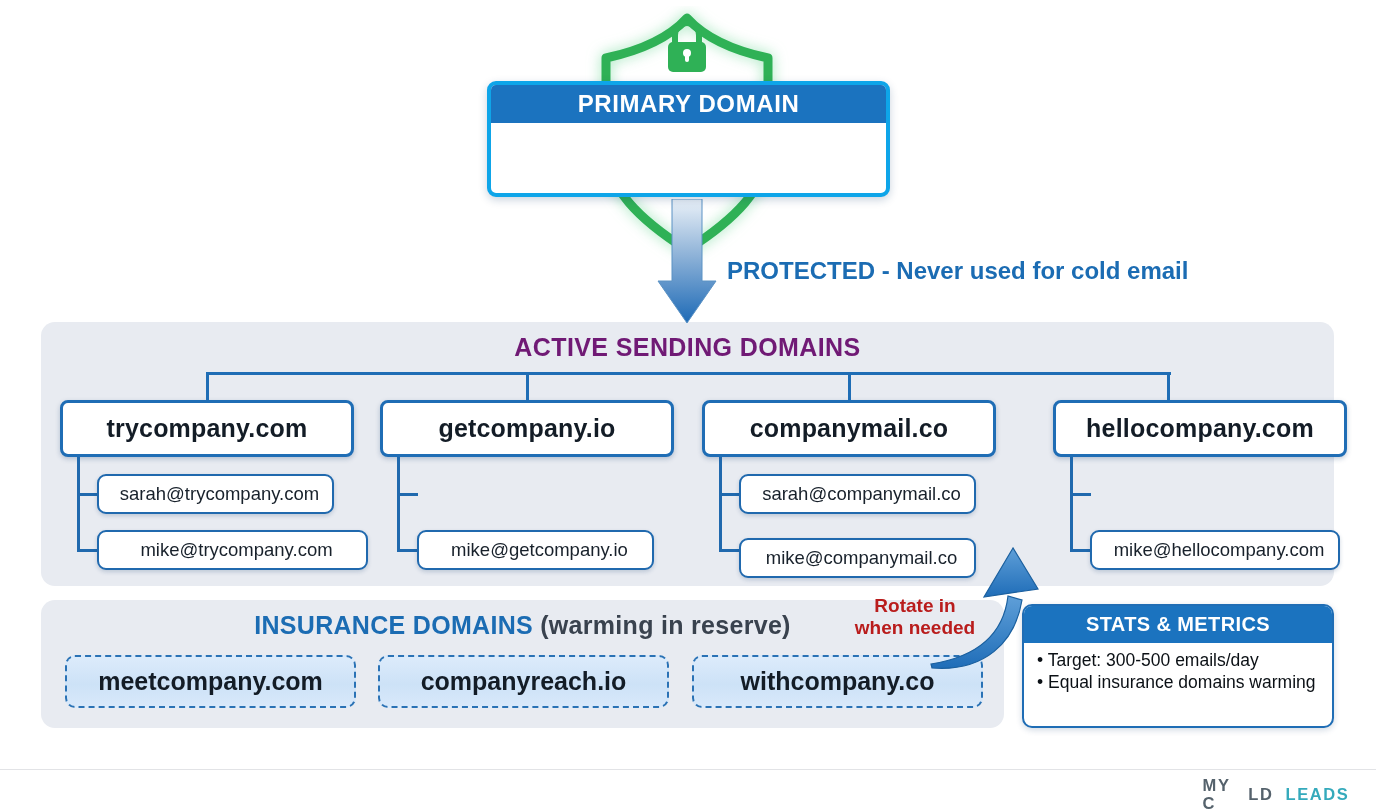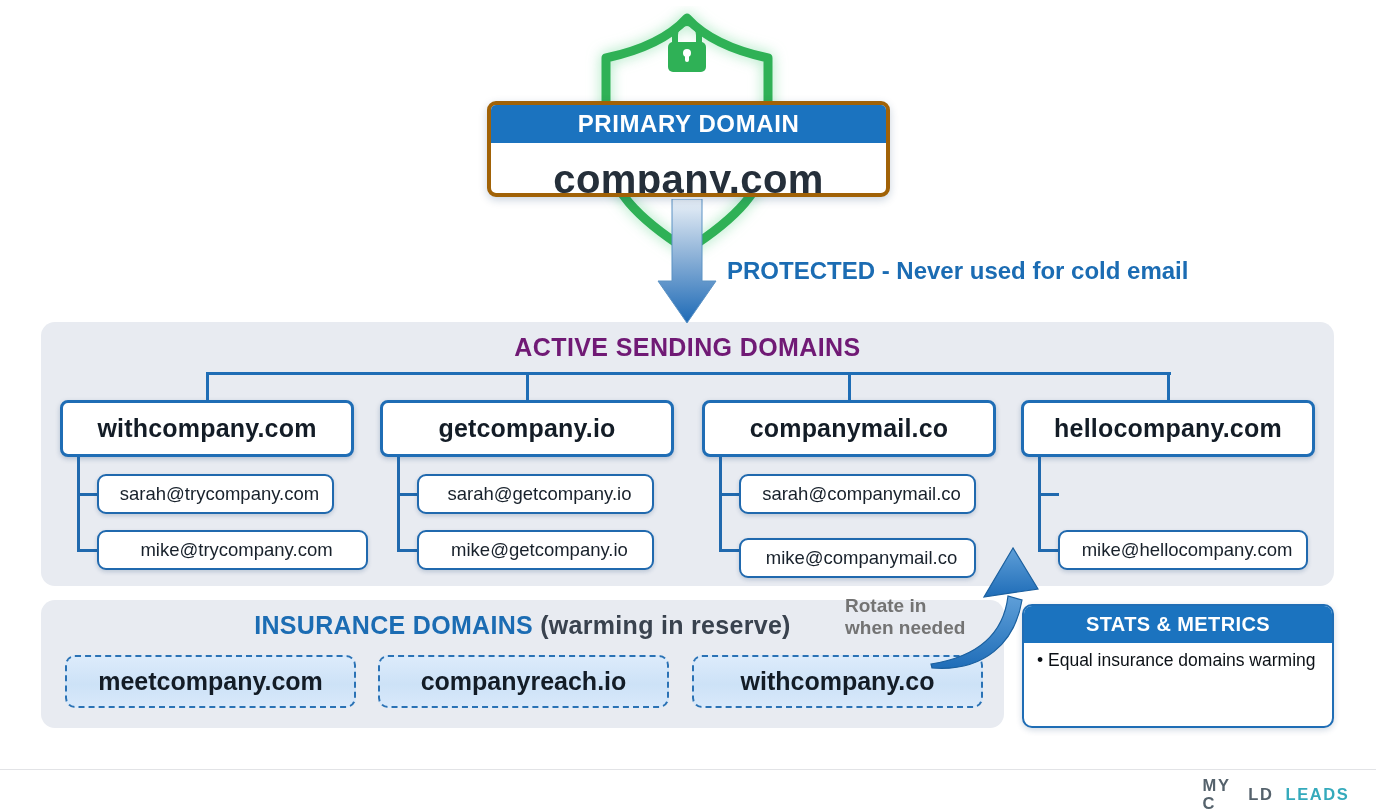--- a/index.html
+++ b/index.html
@@ -4,23 +4,23 @@
 <style>
   html,body{margin:0;padding:0;background:#fff;}
   .canvas{
     position:relative;width:1376px;height:812px;overflow:hidden;background:#ffffff;
     font-family:"Liberation Sans",sans-serif;
   }
 
   
   #shield-svg{position:absolute;left:572px;top:6px;z-index:1;}
   .primary-box{
-    position:absolute;left:487px;top:81px;width:403px;height:96px;z-index:3;
-    background:#fff;border:4px solid #a16207;border-radius:9px;
-    box-shadow:0 3px 9px rgba(20,60,110,.22);box-sizing:border-box;overflow:hidden;margin-top:20px;
+    position:absolute;left:487px;top:81px;width:403px;height:116px;z-index:3;
+    background:#fff;border:4px solid #0ea5e9;border-radius:9px;
+    box-shadow:0 3px 9px rgba(20,60,110,.22);box-sizing:border-box;overflow:hidden;
   }
   .primary-header{
     height:38px;background:#1b73bf;color:#fff;font-size:24px;font-weight:bold;
     letter-spacing:.6px;display:flex;align-items:center;justify-content:center;
   }
   .primary-body{
     height:72px;display:flex;align-items:center;justify-content:center;
     font-size:40px;font-weight:bold;color:#252f3a;letter-spacing:.4px;
   }
   #down-arrow-svg{position:absolute;left:650px;top:199px;z-index:2;}
@@ -71,22 +71,22 @@
   .ins-box{
     position:absolute;top:55px;width:291px;height:53px;box-sizing:border-box;
     background:linear-gradient(180deg,#dcebfb 0%,#cde2f7 55%,#d8e8fa 100%);
     border:2.5px dashed #2a72b5;border-radius:10px;
     display:flex;align-items:center;justify-content:center;
     font-size:25px;font-weight:bold;color:#131c26;
   }
 
   
   .rotate-note{
-    position:absolute;left:845px;top:595px;width:140px;text-align:left;
-    font-size:19px;font-weight:bold;color:#737373;line-height:22px;z-index:4;
+    position:absolute;left:845px;top:595px;width:140px;text-align:center;
+    font-size:19px;font-weight:bold;color:#b91c1c;line-height:22px;z-index:4;
   }
   #rotate-arrow-svg{position:absolute;left:900px;top:528px;z-index:4;}
 
   
   .stats-box{
     position:absolute;left:1022px;top:604px;width:312px;height:124px;box-sizing:border-box;
     background:#fff;border:2.5px solid #1f6db5;border-radius:10px;overflow:hidden;
     box-shadow:0 2px 6px rgba(20,60,110,.2);z-index:2;
   }
   .stats-header{
@@ -122,65 +122,63 @@
     <g>
       <path d="M103 36 v-7 a12 12 0 0 1 24 0 v7" fill="none" stroke="#2fb156" stroke-width="6" stroke-linecap="round"></path>
       <rect x="96" y="36" width="38" height="30" rx="5" fill="#2fb156"></rect>
       <circle cx="115" cy="47" r="4" fill="#ffffff"></circle>
       <rect x="113" y="47" width="4" height="9" rx="2" fill="#ffffff"></rect>
     </g>
   </svg>
 
   <div class="primary-box">
     <div class="primary-header">PRIMARY DOMAIN</div>
-    <div class="primary-body">company.com</div>
   </div>
 
   <svg id="down-arrow-svg" width="74" height="126" viewBox="0 0 74 126">
     <defs>
       <linearGradient id="agrad" x1="0" y1="0" x2="0" y2="1">
         <stop offset="0" stop-color="#eaf1f8"></stop>
         <stop offset="0.45" stop-color="#8fb3d8"></stop>
         <stop offset="1" stop-color="#1d6ab6"></stop>
       </linearGradient>
     </defs>
     <polygon points="22,0 52,0 52,82 66,82 37,124 8,82 22,82" fill="url(#agrad)" stroke="#5b92c4" stroke-width="1"></polygon>
   </svg>
 
   <div class="protected-note">PROTECTED - Never used for cold email</div>
 
   <section class="active-section">
     <div class="section-title">ACTIVE SENDING DOMAINS</div>
     <div class="tree-h"></div>
     <div id="domain-columns">
         <div class="domain-col" style="left: 19px;">
-          <div class="domain-box">withcompany.com</div>
+          <div class="domain-box">trycompany.com</div>
           <div class="inbox-rail"></div>
           <div class="inbox-stub" style="top: 170.5px;"></div>
           <div class="inbox-box" style="top: 152px; width: 237px;">sarah@trycompany.com</div>
           <div class="inbox-stub" style="top: 226.5px;"></div>
           <div class="inbox-box" style="top: 208px; width: 271px;">mike@trycompany.com</div>
         </div>
         <div class="domain-col" style="left: 339px;">
           <div class="domain-box">getcompany.io</div>
           <div class="inbox-rail"></div>
           <div class="inbox-stub" style="top: 170.5px;"></div>
-          <div class="inbox-box" style="top: 152px; width: 237px;">sarah@getcompany.io</div>
           <div class="inbox-stub" style="top: 226.5px;"></div>
           <div class="inbox-box" style="top: 208px; width: 237px;">mike@getcompany.io</div>
         </div>
         <div class="domain-col" style="left: 661px;">
           <div class="domain-box">companymail.co</div>
           <div class="inbox-rail"></div>
           <div class="inbox-stub" style="top: 170.5px;"></div>
           <div class="inbox-box" style="top: 152px; width: 237px;">sarah@companymail.co</div>
           <div class="inbox-stub" style="top: 226.5px;"></div>
           <div class="inbox-box" style="top: 208px; width: 237px; margin-top: 8px;">mike@companymail.co</div>
         </div>
-        <div class="domain-col" style="left: 980px; text-decoration: underline;">
+        <div class="domain-col" style="left: 1012px; text-decoration: underline;">
           <div class="domain-box">hellocompany.com</div>
           <div class="inbox-rail"></div>
           <div class="inbox-stub" style="top: 170.5px;"></div>
           <div class="inbox-stub" style="top: 226.5px;"></div>
           <div class="inbox-box" style="top: 208px; width: 250px;">mike@hellocompany.com</div>
         </div>
       </div>
   <div class="tree-v" style="left: 164.5px;"></div>
       <div class="tree-v" style="left: 484.5px;"></div>
       <div class="tree-v" style="left: 806.5px;"></div>
@@ -210,20 +208,21 @@
         <stop offset="1" stop-color="#1f6db8"></stop>
       </linearGradient>
     </defs>
     <path d="M 931 664 C 982 656 1004 630 1008 596 L 1022 600 C 1015 643 984 672 932 668 Z" fill="url(#rgrad)" stroke="#1a5f9e" stroke-width="1.2"></path>
     <polygon points="1013,548 984,597 1038,589" fill="url(#rgrad)" stroke="#1a5f9e" stroke-width="1.2"></polygon>
   </svg>
 
   <div class="stats-box">
     <div class="stats-header">STATS &amp; METRICS</div>
     <ul class="stats-list" id="stats-list">
+        <li>Target: 300-500 emails/day</li>
         <li>Equal insurance domains warming</li>
       </ul>
   </div>
 
   <div class="divider"></div>
   <div class="logo">
     <div class="logo-row">
       <span>MY C</span>
       <svg class="logo-o" width="15" height="15" viewBox="0 0 15 15">
         <circle cx="7.5" cy="7.5" r="5.6" fill="none" stroke="#35aabc" stroke-width="2"></circle>

